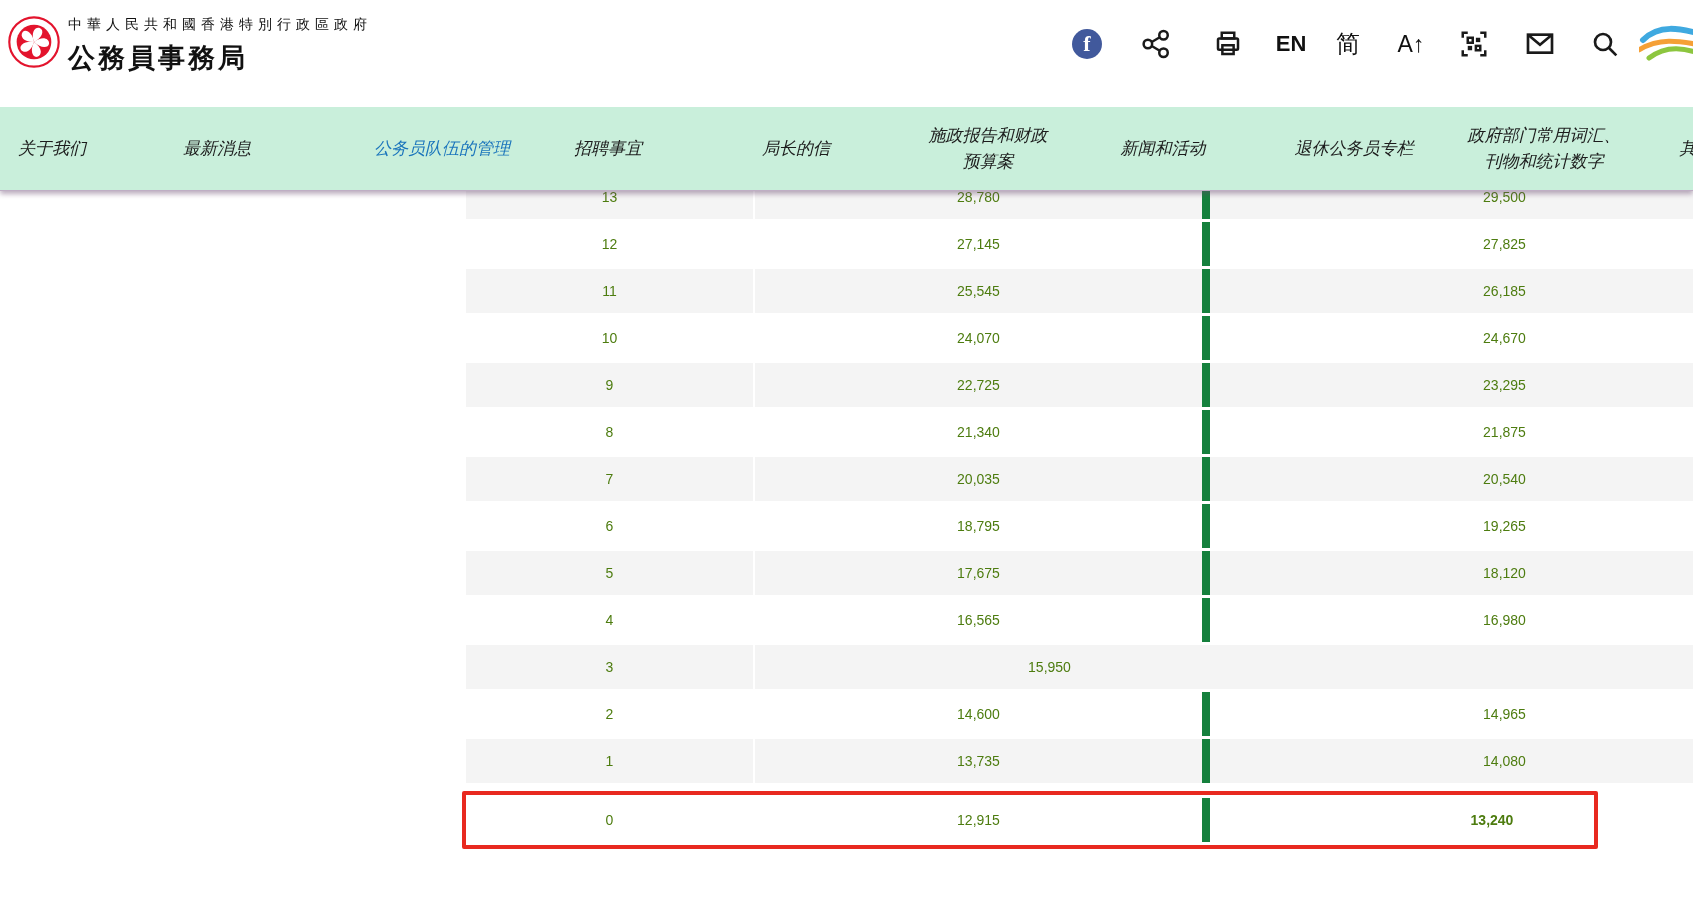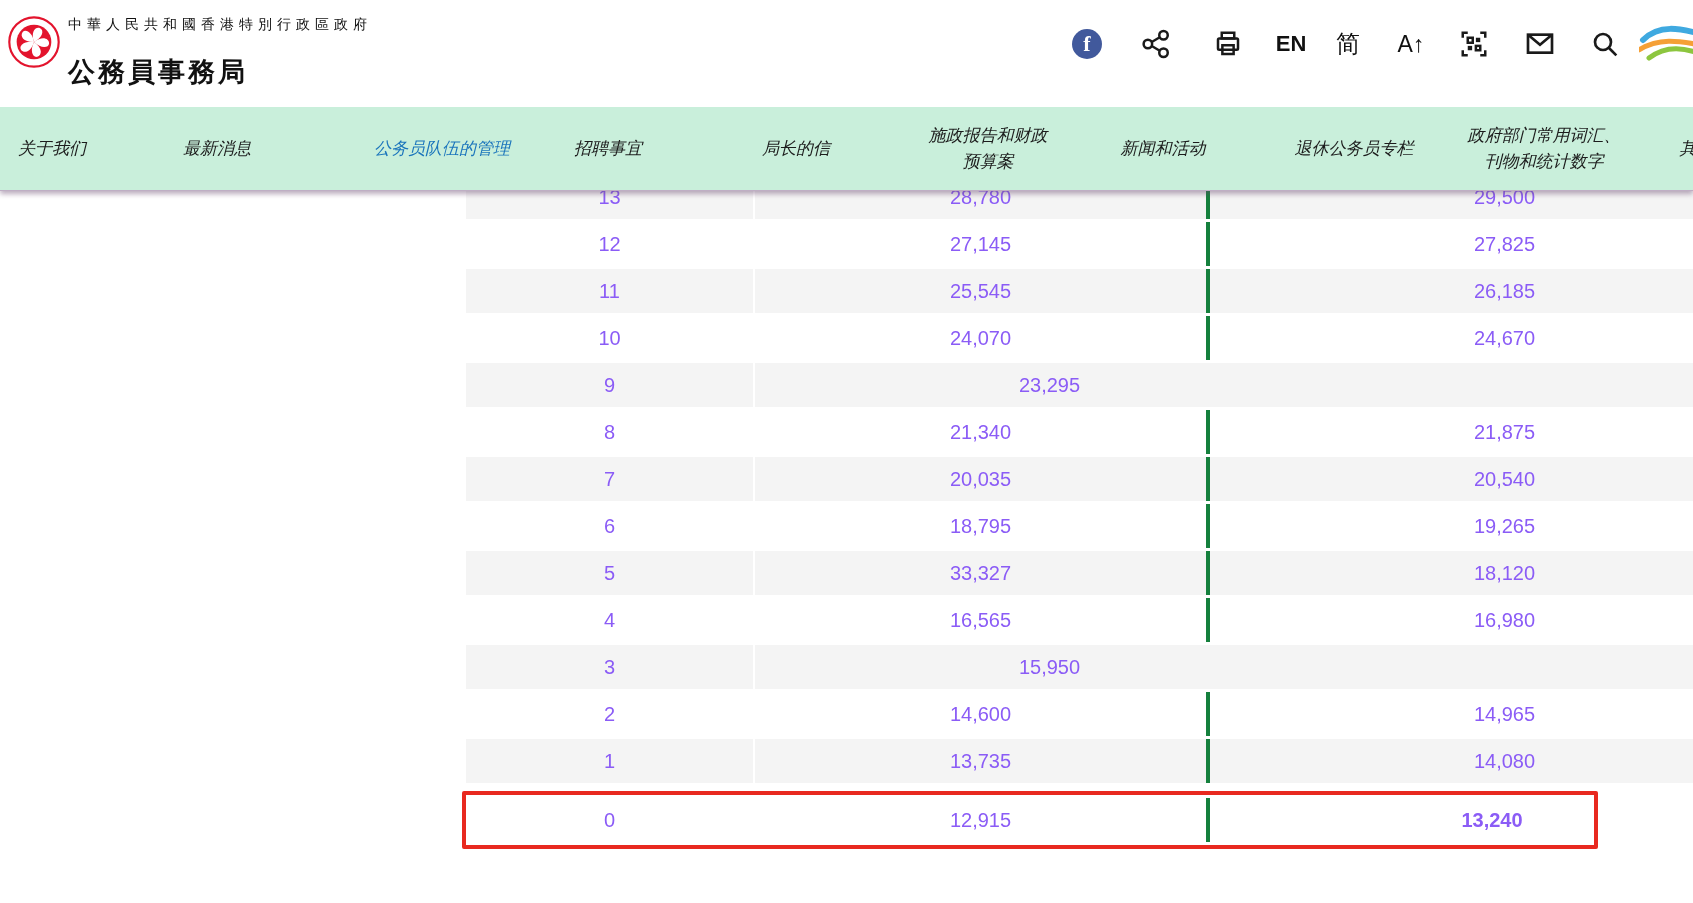--- a/index.html
+++ b/index.html
@@ -8,43 +8,43 @@
     font-family:"Liberation Sans", sans-serif;
     background:#ffffff; position:relative; overflow:hidden;
   }
   .stage { position:absolute; left:0; top:0; width:1693px; height:903px; overflow:hidden; }
 
   
   .header { position:absolute; left:0; top:0; width:1693px; height:107px; background:#ffffff; z-index:30;text-decoration:underline; }
   .emblem { position:absolute; left:8px; top:16px; width:52px; height:52px; }
   .logo-text { position:absolute; left:68px; top:16px; }
   .gov-line { font-size:14px; letter-spacing:5px; color:#111; white-space:nowrap; }
-  .bureau-name { font-size:27px; font-weight:bold; letter-spacing:3px; color:#111; margin-top:20px; white-space:nowrap; }
+  .bureau-name { font-size:27px; font-weight:bold; letter-spacing:3px; color:#111; margin-top:6px; white-space:nowrap; }
 
   .hicon { position:absolute; top:20px; height:48px; display:flex; align-items:center; justify-content:center; transform:translateX(-50%); cursor:pointer; }
   .hicon svg { display:block; }
   .txt-icon { font-size:22px; font-weight:bold; color:#111; white-space:nowrap; }
   .fb-circle { width:30px; height:30px; border-radius:50%; background:#41599c; color:#fff;
                display:flex; align-items:center; justify-content:center;
                font-family:"Liberation Serif", serif; font-weight:bold; font-size:22px; }
 
   
   .nav { position:absolute; left:0; top:107px; width:1693px; height:84px; background:#c9efdb;
          z-index:20; box-shadow:0 3px 5px rgba(105,70,110,0.45); border-bottom:1px solid #bfaec4;font-style:italic; }
   .nav-item { position:absolute; top:0; height:84px; display:flex; align-items:center; justify-content:center;
               transform:translateX(-50%); text-align:center; font-size:17px; line-height:1.55; color:#1c1c1c; cursor:pointer; }
   .nav-item.active { color:#1b75bc; }
 
   
   .table-area { position:absolute; left:466px; top:175px; width:1340px; z-index:5; }
   .trow { display:flex; height:44px; margin-bottom:3px; }
   .trow.odd { background:#f4f4f4; }
-  .cell { display:flex; align-items:center; justify-content:center; font-size:20px; color:#8b5cf6; height:44px; }
+  .cell { display:flex; align-items:center; justify-content:center; font-size:14px; color:#4d7c0f; height:44px; }
   .c1 { width:289px; border-right:2px solid #fff; }
-  .c2 { width:455px; border-right:4px solid #15803d; }
+  .c2 { width:455px; border-right:8px solid #15803d; }
   .c3 { width:589px; }
 
   
   .hl-box { position:absolute; left:462px; top:791px; width:1136px; height:58px;
             border:4px solid #e8291f; border-radius:2px; background:#ffffff; z-index:6; display:flex; align-items:center; }
   .hl-box .trow { margin-bottom:0; width:100%; background:#fff; }
   .hl-box .c3 { width:384px; padding-left:180px;font-weight:bold; }
 
   .icon-stroke { stroke:#1a1a1a; fill:none; stroke-width:2; }
 </style>
@@ -194,40 +194,41 @@
       <div class="cell c2">25,545</div>
       <div class="cell c3">26,185</div>
     </div>
     <div class="trow">
       <div class="cell c1">10</div>
       <div class="cell c2">24,070</div>
       <div class="cell c3">24,670</div>
     </div>
     <div class="trow odd">
       <div class="cell c1">9</div>
+      <div class="cell c2">22,725</div>
       <div class="cell c3">23,295</div>
     </div>
     <div class="trow">
       <div class="cell c1">8</div>
       <div class="cell c2">21,340</div>
       <div class="cell c3">21,875</div>
     </div>
     <div class="trow odd">
       <div class="cell c1">7</div>
       <div class="cell c2">20,035</div>
       <div class="cell c3">20,540</div>
     </div>
     <div class="trow">
       <div class="cell c1">6</div>
       <div class="cell c2">18,795</div>
       <div class="cell c3">19,265</div>
     </div>
     <div class="trow odd">
       <div class="cell c1">5</div>
-      <div class="cell c2">33,327</div>
+      <div class="cell c2">17,675</div>
       <div class="cell c3">18,120</div>
     </div>
     <div class="trow">
       <div class="cell c1">4</div>
       <div class="cell c2">16,565</div>
       <div class="cell c3">16,980</div>
     </div>
     <div class="trow odd">
       <div class="cell c1">3</div>
       <div class="cell c3">15,950</div>

